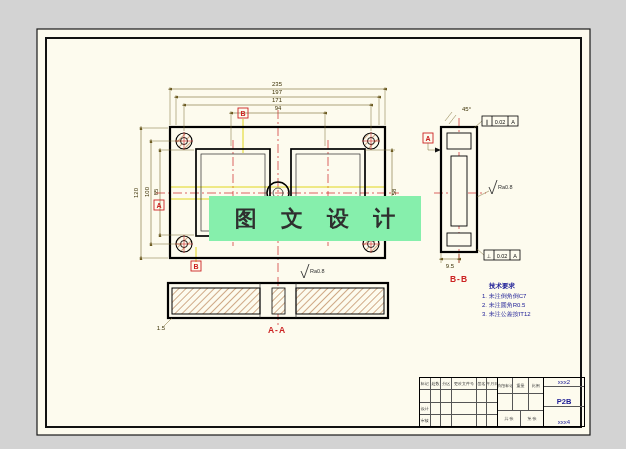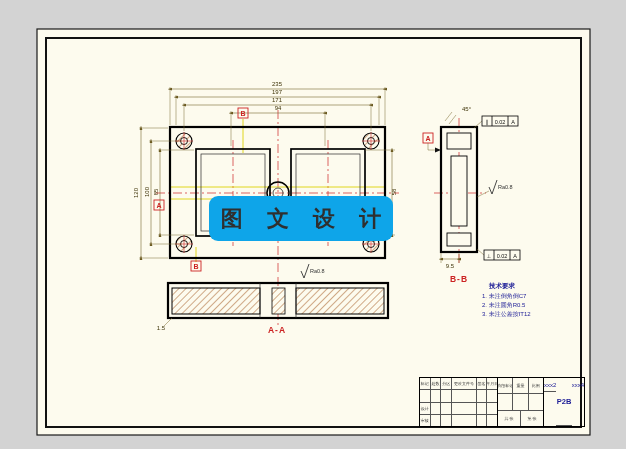--- a/index.html
+++ b/index.html
@@ -29,31 +29,31 @@
   text.seclabel{fill:#cc2222;font-weight:bold;font-size:8.5px;text-anchor:middle;letter-spacing:1px;}
   text.tech{fill:#1c1c96;font-size:6px;}
   text.tech-title{font-size:6.5px;font-weight:bold;}
   .fcf rect{fill:#fdfbee;stroke:#000;stroke-width:0.8;}
   .fcf line.div{stroke:#000;stroke-width:0.8;}
   .fcf text{font-size:5.5px;fill:#111;text-anchor:middle;}
   .finish path{fill:none;stroke:#333;stroke-width:0.9;}
   .finish text{font-size:5.5px;fill:#333;}
 
   
-  .watermark{position:absolute;left:209px;top:196px;width:184px;height:45px;background:#0ea5e9;
+  .watermark{position:absolute;left:209px;top:196px;width:212px;height:45px;background:#86efac;
              display:flex;align-items:center;justify-content:center;z-index:5;
              font-weight:bold;font-size:22px;color:#2f2f2f;letter-spacing:9px;padding-left:9px;
-             box-sizing:border-box;border-radius:9px;}
+             box-sizing:border-box;}
 
   
   .tb{position:absolute;left:419px;top:377px;width:166px;height:50px;border:1.5px solid #000;
       box-sizing:border-box;display:flex;z-index:4;background:transparent;}
   .tb .col-l{width:78px;display:flex;flex-direction:column;border-right:1px solid #000;box-sizing:border-box;}
   .tb .col-m{width:46px;display:flex;flex-direction:column;border-right:1px solid #000;box-sizing:border-box;}
-  .tb .col-r{width:40px;display:flex;flex-direction:row;box-sizing:border-box;}
+  .tb .col-r{width:40px;display:flex;flex-direction:column;box-sizing:border-box;gap:10px;}
   .tb .row{flex:1;display:flex;border-bottom:0.5px solid #555;min-height:0;}
   .tb .col-l .row:last-child,.tb .col-m .row:last-child{border-bottom:none;}
   .tb .c{flex:1;border-right:0.5px solid #555;font-size:4px;color:#333;display:flex;align-items:center;
          justify-content:center;overflow:hidden;white-space:nowrap;min-width:0;}
   .tb .c.w2{flex:2.4;}
   .tb .c:last-child{border-right:none;}
   .tb .cA{height:13px;border-bottom:0.5px solid #555;font-size:6px;color:#1c1c96;display:flex;
           align-items:center;justify-content:center;}
   .tb .cB{flex:1;border-bottom:0.5px solid #555;font-size:7.5px;font-weight:bold;color:#1c1c96;
           display:flex;align-items:center;justify-content:center;}

